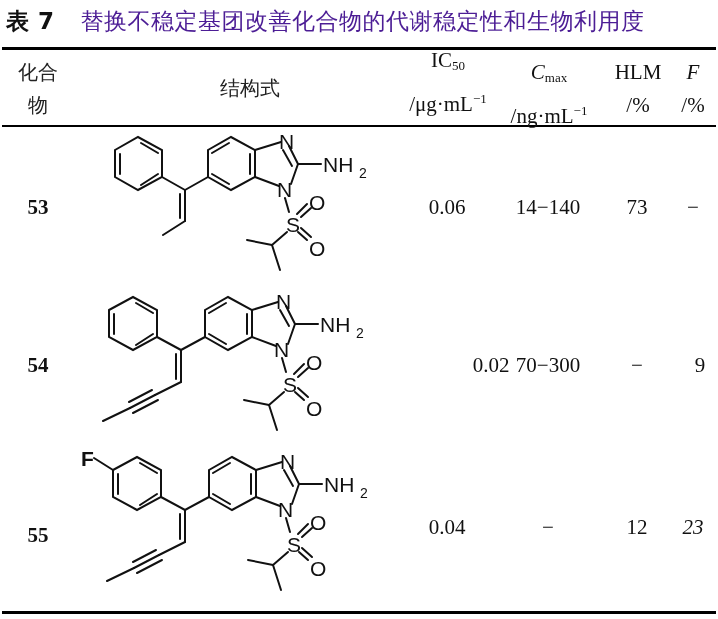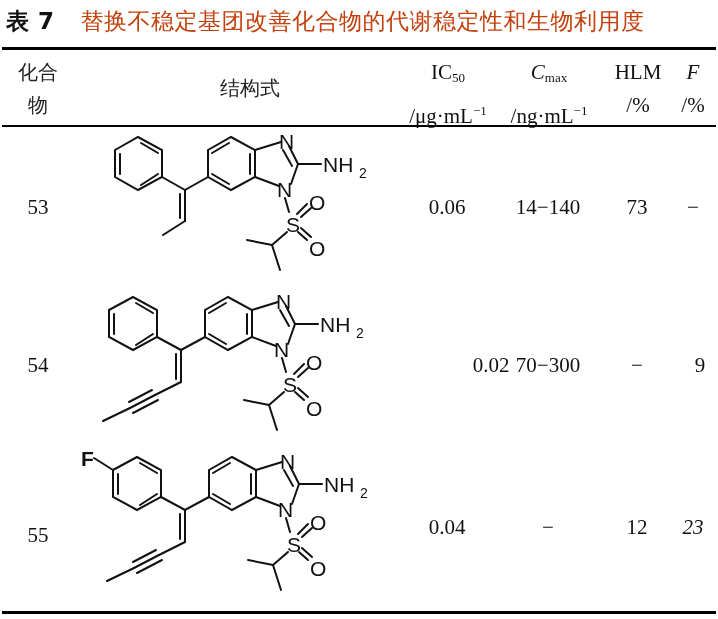--- a/index.html
+++ b/index.html
@@ -1,27 +1,27 @@
 <!DOCTYPE html>
 <html><head>
 <meta charset="utf-8">
 <style>
   html, body { margin: 0; padding: 0; background: #ffffff; }
   body { width: 718px; height: 619px; position: relative; overflow: hidden;
          font-family: "Liberation Serif", "DejaVu Serif", serif; color: #111; }
   .abs { position: absolute; }
   .title { left: 6px; top: 6px; font-size: 23px; white-space: nowrap; letter-spacing: 0.5px; }
   .title .num { font-family: "DejaVu Sans", sans-serif; font-weight: bold; margin-right: 26px; }
-  .title .txt { font-family: "DejaVu Sans", sans-serif; font-weight: normal; color: #c2410c; }
+  .title .txt { font-family: "DejaVu Sans", sans-serif; font-weight: normal; color: #4c1d95; }
   .rule-thick { left: 2px; width: 714px; height: 3px; background: #000; }
   .rule-thin { left: 2px; width: 714px; height: 1.5px; background: #000; }
   .hdr { font-size: 21px; text-align: center; line-height: 33px; }
   .hdr-cn { font-family: "DejaVu Sans", sans-serif; font-size: 20px; color: #222; }
   .cell { font-size: 21px; text-align: center; transform: translate(-50%, -50%); white-space: nowrap; }
-  .cpd { font-weight: normal; font-size: 21px; }
+  .cpd { font-weight: bold; font-size: 21px; }
   sub, sup { font-size: 13px; }
   sub { vertical-align: -3px; }
   sup { vertical-align: 8px; }
   .struct { position: absolute; }
   .struct svg { display: block; }
   .struct text { font-family: "Liberation Sans", "DejaVu Sans", sans-serif; font-size: 21px; fill: #111; }
   .struct text.sub { font-size: 14px; }
 </style>
 </head>
 <body>
@@ -33,21 +33,21 @@
 <div class="abs rule-thick" style="top:47px"></div>
 <div class="abs rule-thin" style="top:125px"></div>
 <div class="abs rule-thick" style="top:611px"></div>
 
 <div class="abs hdr hdr-cn" style="left:8px; top:56px; width:60px;">
   <div>化合</div>
   <div>物</div>
 </div>
 <div class="abs hdr hdr-cn" style="left:180px; top:72px; width:140px;">结构式</div>
 
-<div class="abs hdr" style="left:392px; top:56px; width:112px;">
+<div class="abs hdr" style="left:392px; top:44px; width:112px;">
   <div><span>IC</span><sub>50</sub></div>
   <div><span>/μg·mL</span><sup>−1</sup></div>
 </div>
 <div class="abs hdr" style="left:500px; top:56px; width:98px;">
   <div><i>C</i><sub>max</sub></div>
   <div><span>/ng·mL</span><sup>−1</sup></div>
 </div>
 <div class="abs hdr" style="left:608px; top:56px; width:60px;">
   <div>HLM</div>
   <div>/%</div>

